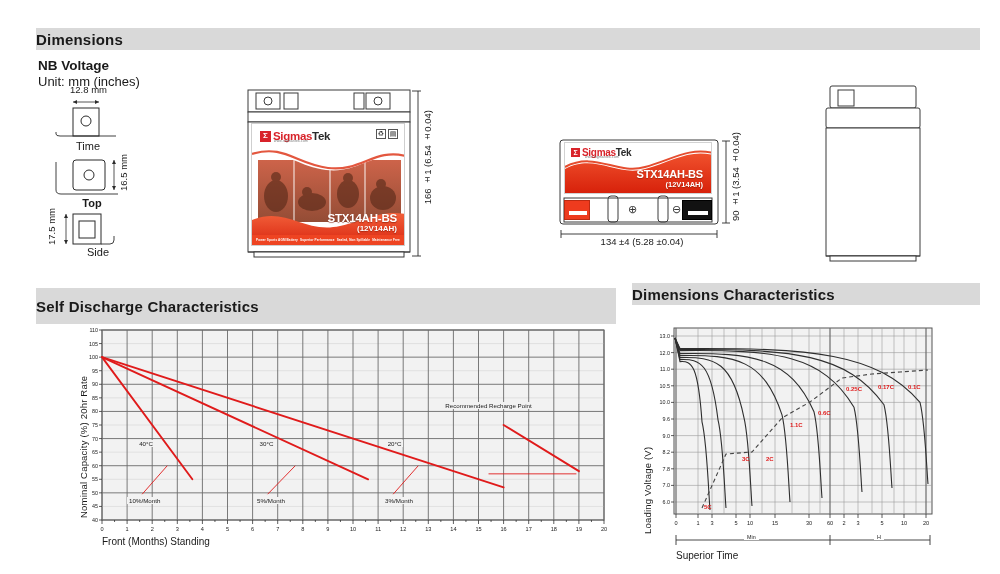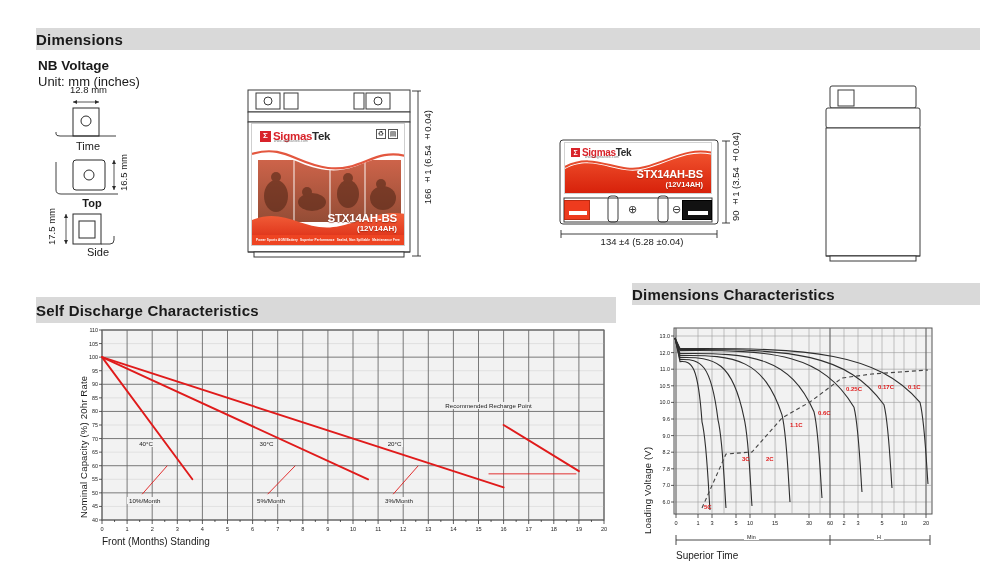--- a/index.html
+++ b/index.html
@@ -18,21 +18,21 @@
     position:absolute;
     background:#d9d9d9;
     display:flex;
     align-items:center;
     font-size:15px;
     font-weight:bold;
     letter-spacing:0.2px;
     color:#1a1a1a;
   }
   #bar-dimensions { left:36px; top:28px; width:944px; height:22px; }
-  #bar-selfdis   { left:36px; top:297px; width:580px; height:26px; }
+  #bar-selfdis   { left:36px; top:288px; width:580px; height:36px; }
   #bar-discharge { left:632px; top:283px; width:348px; height:22px; }
 
   
   #nb-title { position:absolute; left:38px; top:58px; font-size:13.5px; font-weight:bold; }
   #nb-unit  { position:absolute; left:38px; top:74px; font-size:13px; }
 
   .term-wrap { position:absolute; }
   .term-label { font-size:11px; text-align:center; }
   .dim-txt { font-size:9.5px; }
   .vert-txt { writing-mode:vertical-rl; transform:rotate(180deg); font-size:9.5px; }

